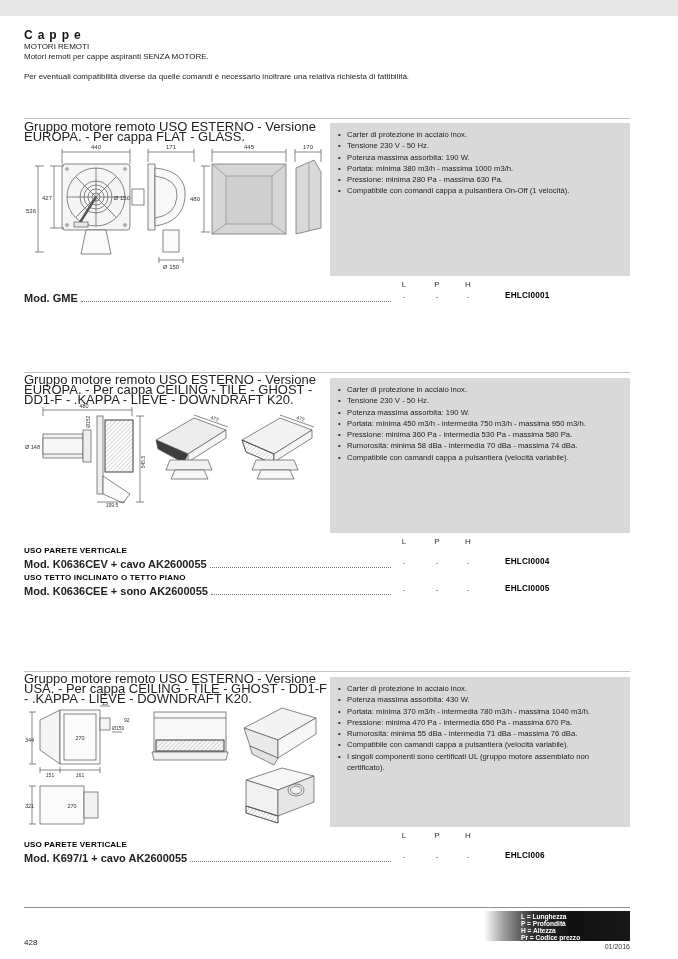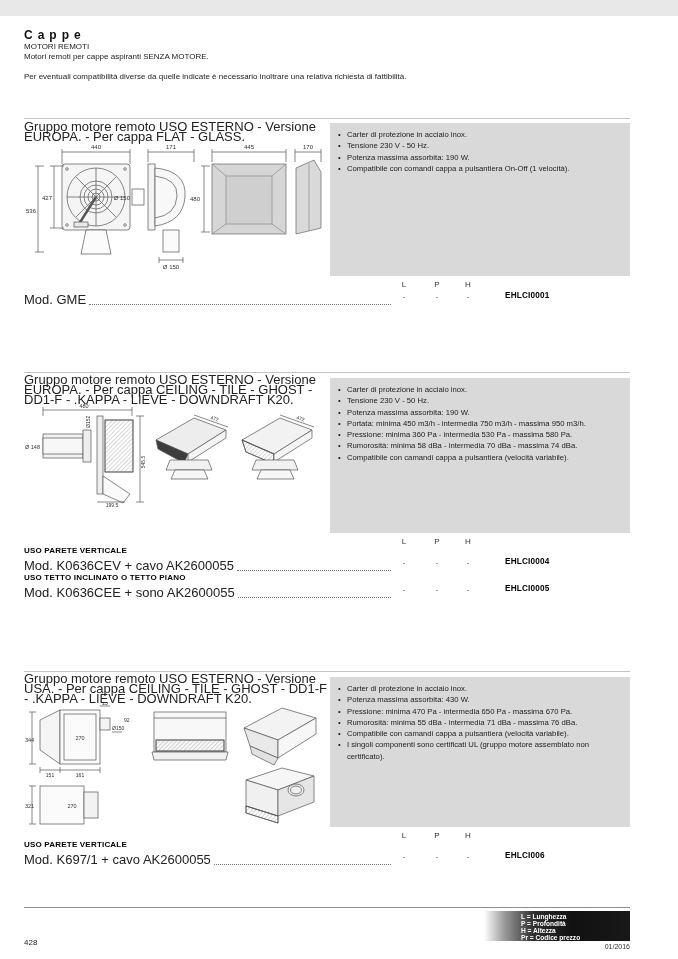--- a/index.html
+++ b/index.html
@@ -14,49 +14,51 @@
   .sec-title{font-size:13px;line-height:10px;color:#222;width:304px;}
   .specbox{background:#d9d9d9;width:300px;box-sizing:border-box;padding:6px 8px;}
   .specbox ul{margin:0;padding:0;list-style:none;}
   .specbox li{position:relative;font-size:7.7px;line-height:11.3px;color:#1c1c1c;padding-left:9px;}
   .specbox li::before{content:"\2022";position:absolute;left:0;top:0;}
   .prow{position:absolute;left:24px;width:606px;height:12px;font-size:7.6px;}
   .colhead{position:absolute;top:0;width:12px;text-align:center;font-size:8px;color:#333;}
   .col-l{left:374px;} .col-p{left:407px;} .col-h{left:438px;}
   .dashv{position:absolute;top:0;width:12px;text-align:center;font-size:7.6px;color:#333;}
   .mline{position:absolute;left:0;top:0;width:370px;display:flex;align-items:flex-end;}
-  .mlabel{white-space:nowrap;font-size:13px;color:#222;}
+  .mlabel{white-space:nowrap;font-size:11px;color:#222;font-weight:bold;}
   .leader{flex:1;border-bottom:1px dotted #777;margin:0 3px 2px 3px;height:1px;}
   .code{position:absolute;left:481px;top:-1px;font-size:8.2px;font-weight:bold;color:#000;letter-spacing:0.2px;}
   .rowhead{position:absolute;left:24px;font-size:8px;font-weight:bold;color:#000;letter-spacing:0.2px;}
   svg text{font-family:"Liberation Sans", sans-serif;fill:#333;}
   .legend{box-sizing:border-box;width:146px;height:30px;
           background:linear-gradient(90deg,#ffffff 0%,#9a9a9a 14%,#2f2f2f 34%,#111 60%,#181818 100%);
           color:#fff;font-size:6.6px;font-weight:bold;line-height:7.2px;padding:1.5px 4px 0 37px;}
   .pagenum{font-size:8px;color:#222;}
   .edition{font-size:7px;color:#333;}
 </style>
 </head>
 <body>
 
 <div class="page">
 
   <div class="abs brand" style="left:24px;top:12px;">Cappe</div>
   <div class="abs subtitle" style="left:24px;top:26px;text-align:right;">MOTORI REMOTI</div>
   <div class="abs smalltext" style="left:24px;top:36px;">Motori remoti per cappe aspiranti SENZA MOTORE.</div>
-  <div class="abs smalltext" style="left:24px;top:56px;">Per eventuali compatibilità diverse da quelle indicate è necessario inoltrare una relativa richiesta di fattibilità.</div>
+  <div class="abs smalltext" style="left:24px;top:56px;">Per eventuali compatibilità diverse da quelle comandi è necessario inoltrare una relativa richiesta di fattibilità.</div>
 
   <div class="abs rule" style="left:24px;top:102px;width:606px;"></div>
   <div class="abs sec-title" style="left:24px;top:106px;">Gruppo motore remoto USO ESTERNO - Versione EUROPA. - Per cappa FLAT - GLASS.</div>
 
   <div class="abs specbox" style="left:330px;top:107px;height:153px;">
     <ul>
       <li>Carter di protezione in acciaio inox.</li>
       <li>Tensione 230 V - 50 Hz.</li>
       <li>Potenza massima assorbita: 190 W.</li>
+      <li>Portata: minima 380 m3/h - massima 1000 m3/h.</li>
+      <li>Pressione: minima 280 Pa - massima 630 Pa.</li>
       <li>Compatibile con comandi cappa a pulsantiera On-Off (1 velocità).</li>
     </ul>
   </div>
 
   <svg class="abs" style="left:24px;top:122px;" width="302" height="138" viewBox="0 0 302 138">
     <g stroke="#555" stroke-width="0.7" fill="none">
 
       <line x1="38" y1="14" x2="106" y2="14"></line>
         <line x1="38" y1="11" x2="38" y2="26"></line>
         <line x1="106" y1="11" x2="106" y2="26"></line>
@@ -236,20 +238,21 @@
     <span class="code">EHLCI0005</span>
   </div>
 
   <div class="abs rule" style="left:24px;top:655px;width:606px;"></div>
   <div class="abs sec-title" style="left:24px;top:658px;">Gruppo motore remoto USO ESTERNO - Versione USA. - Per cappa CEILING - TILE - GHOST - DD1-F - .KAPPA - LIEVE - DOWNDRAFT K20.</div>
 
   <div class="abs specbox" style="left:330px;top:661px;height:150px;">
     <ul>
       <li>Carter di protezione in acciaio inox.</li>
       <li>Potenza massima assorbita: 430 W.</li>
+      <li>Portata: minima 370 m3/h - intermedia 780 m3/h - massima 1040 m3/h.</li>
       <li>Pressione: minima 470 Pa - intermedia 650 Pa - massima 670 Pa.</li>
       <li>Rumorosità: minima 55 dBa - intermedia 71 dBa - massima 76 dBa.</li>
       <li>Compatibile con camandi cappa a pulsantiera (velocità variabile).</li>
       <li>I singoli componenti sono certificati UL (gruppo motore assemblato non certificato).</li>
     </ul>
   </div>
 
   <svg class="abs" style="left:24px;top:686px;" width="306" height="126" viewBox="0 0 306 126">
     <defs>
       <pattern id="hatch3" width="3" height="3" patternUnits="userSpaceOnUse" patternTransform="rotate(45)">

